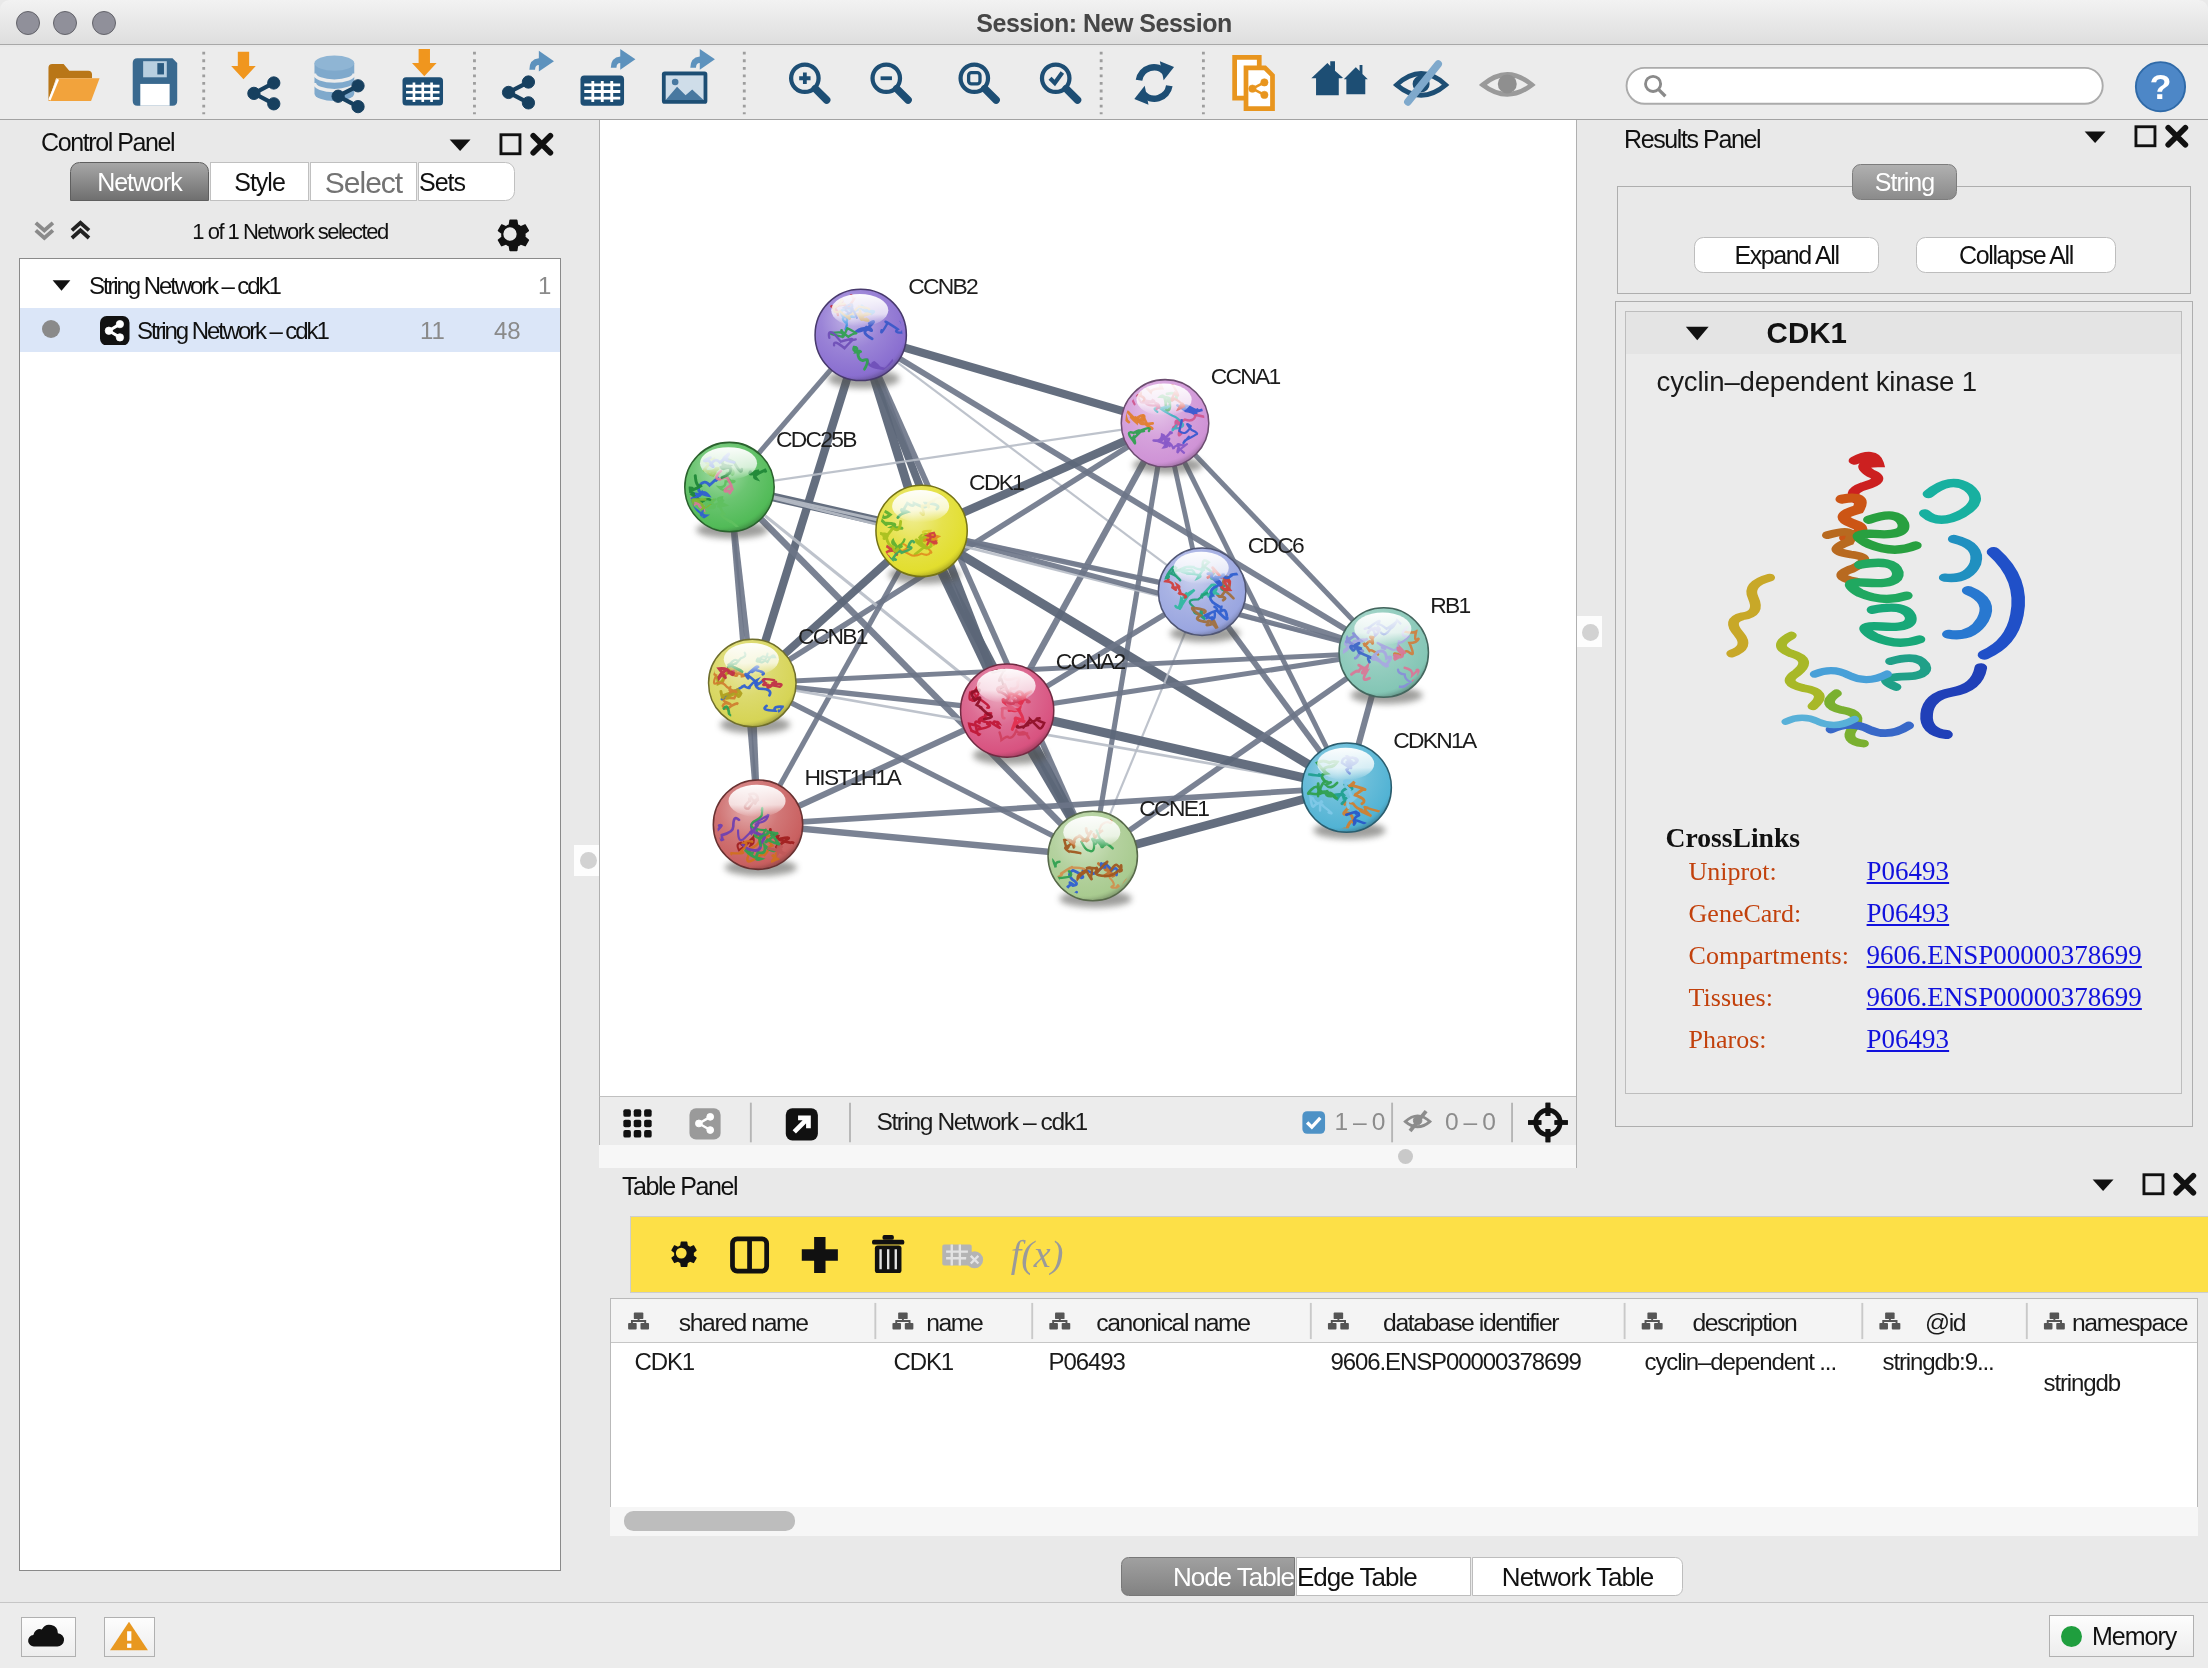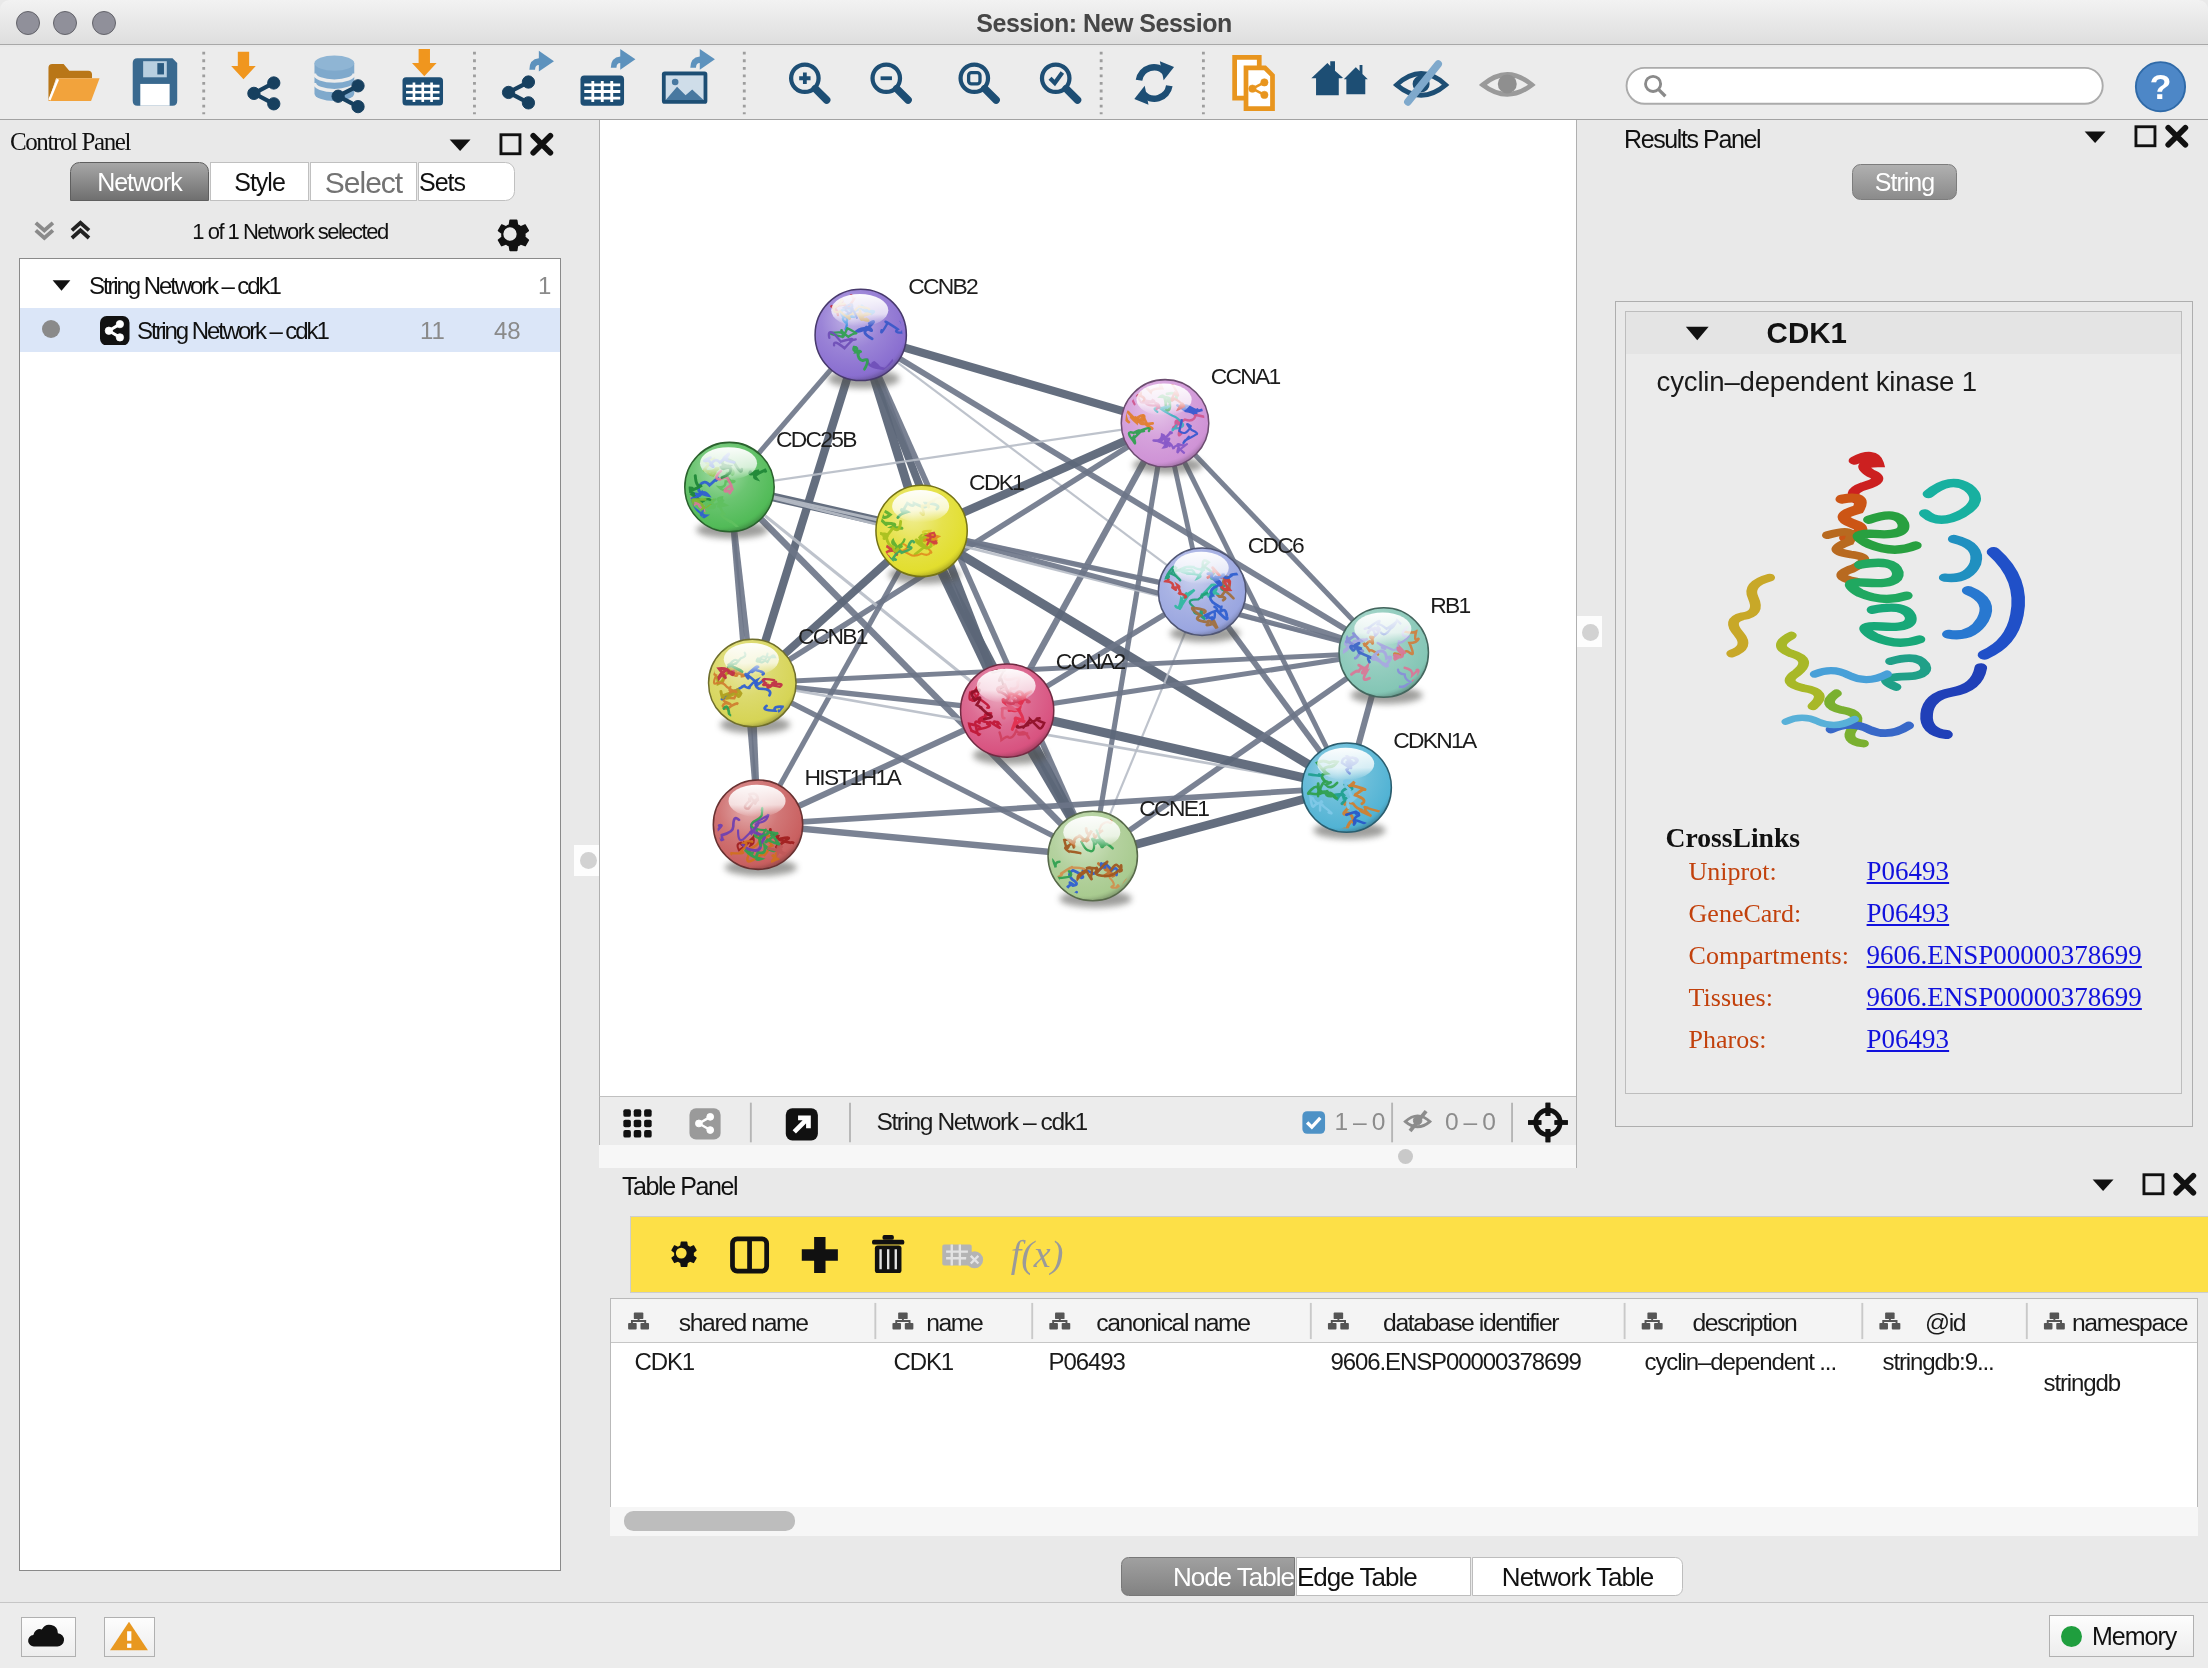--- a/index.html
+++ b/index.html
@@ -161,21 +161,21 @@
 <g stroke="#8a8a8a" fill="none">
   <circle cx="1741" cy="42" r="8" stroke-width="3"></circle>
   <path d="M1747,48 L1754,55" stroke-width="3.5"></path>
 </g>
 
 <circle cx="2277" cy="45" r="26" fill="#4d87c7" stroke="#2f6aa8" stroke-width="2"></circle>
 <text x="2277" y="58" text-anchor="middle" font-size="38" font-weight="bold" fill="#fff" font-family="Liberation Sans">?</text>
 </svg>
 </div>
 <div id="controlpanel">
-  <div class="abs paneltitle" style="left:10px; top:7.6px;font-family:Liberation Serif, serif;">Control Panel</div>
+  <div class="abs paneltitle" style="left:41px; top:7.6px;">Control Panel</div>
   <svg class="abs" style="left:438px; top:9.5px;" width="124" height="28.5" viewBox="0 0 130 30">
     <path d="M12,10 L34,10 L23,22 Z" fill="#111"></path>
     <rect x="66" y="5" width="20" height="20" fill="none" stroke="#111" stroke-width="3"></rect>
     <path d="M100,6 L118,24 M118,6 L100,24" stroke="#111" stroke-width="6" stroke-linecap="round"></path>
   </svg>
 
   <div class="abs" style="left:70px; top:42px; width:139px; height:39px; background:linear-gradient(#a7a7a7,#6f6f6f); border:1px solid #5f5f5f; border-radius:9.5px 9.5px 0 0; color:#fff; font-size:25px; letter-spacing:-1px; text-align:center; line-height:39px;">Network</div>
   <div class="abs" style="left:210px; top:42px; width:99px; height:39px; background:#fff; border:1px solid #c0c0c0; font-size:25px; letter-spacing:-1px; text-align:center; line-height:39px; color:#111;">Style</div>
   <div class="abs" style="left:310px; top:42px; width:107px; height:39px; background:#fff; border:1px solid #c0c0c0; font-size:30px; letter-spacing:-1px; text-align:center; line-height:39px; color:#737373;">Select</div>
   <div class="abs" style="left:418px; top:42px; width:97px; height:39px; background:#fff; border:1px solid #c0c0c0; border-radius:0 9.5px 9.5px 0; font-size:25px; letter-spacing:-1px; text-align:left; line-height:39px; color:#111;">Sets</div>
@@ -666,20 +666,24 @@
   <div class="abs" style="left:799px; top:3.8px; width:15px; height:15px; border-radius:50%; background:#c9c9c9;"></div>
 </div>
 <div id="resultspanel">
   <div class="abs paneltitle" style="left:47px; top:4.8px;">Results Panel</div>
   <svg class="abs" style="left:496px; top:1.9px;" width="124" height="28.5" viewBox="0 0 130 30">
     <path d="M12,10 L34,10 L23,22 Z" fill="#111"></path>
     <rect x="66" y="5" width="20" height="20" fill="none" stroke="#111" stroke-width="3"></rect>
     <path d="M100,6 L118,24 M118,6 L100,24" stroke="#111" stroke-width="6" stroke-linecap="round"></path>
   </svg>
   <div class="abs" style="left:275px; top:44px; width:105px; height:36px; background:linear-gradient(#b0b0b0,#8b8b8b); border:1px solid #7d7d7d; border-radius:8.6px; color:#fff; font-size:25px; letter-spacing:-1px; text-align:center; line-height:35px; z-index:3;">String</div>
+  <div class="abs" style="left:40px; top:66px; width:574px; height:108px; background:#e9e9e9; border:1.9px solid #aeaeae;">
+    <div class="abs" style="left:76px; top:50px; width:185px; height:36px; background:#fff; border:1px solid #bdbdbd; border-radius:9.5px; font-size:25px; letter-spacing:-1.4px; text-align:center; line-height:35px; color:#111;">Expand All</div>
+    <div class="abs" style="left:298px; top:50px; width:200px; height:36px; background:#fff; border:1px solid #bdbdbd; border-radius:9.5px; font-size:25px; letter-spacing:-1.4px; text-align:center; line-height:35px; color:#111;">Collapse All</div>
+  </div>
   <div class="abs" style="left:38px; top:181px; width:578px; height:826px; background:#e9e9e9; border:1.9px solid #aeaeae;">
     <div class="abs" style="left:8.6px; top:8.6px; width:557px; height:44px; background:#e4e4e4; border:1px solid #bdbdbd;">
       <svg class="abs" style="left:57px; top:12.4px;" width="28.5" height="19" viewBox="0 0 30 20">
           <path d="M3,3 L27,3 L15,17 Z" fill="#111"></path>
         </svg>
       <span class="abs" style="left:141px; top:4.8px; font-size:29.5px; font-weight:bold; color:#111;">CDK1</span>
     </div>
     <div class="abs" style="left:8.6px; top:52px; width:557px; height:740px; background:#ebebeb; border:1px solid #bdbdbd; border-top:none; overflow:hidden;">
       <div class="abs" style="left:31px; top:12.4px; font-size:27.6px; color:#1a1a1a; letter-spacing:-0.2px;">cyclin–dependent kinase 1</div>
       <svg class="abs" style="left:57px; top:95px;" width="361" height="328" viewBox="0 0 400 510" preserveAspectRatio="none">

